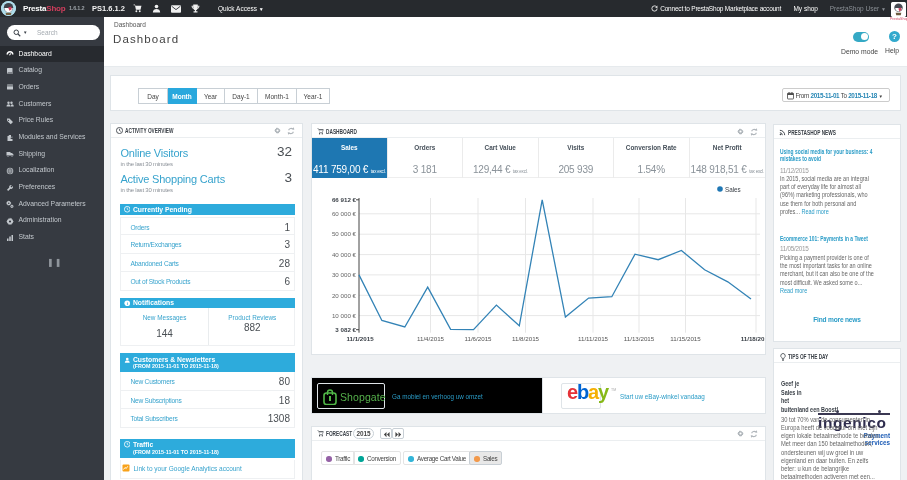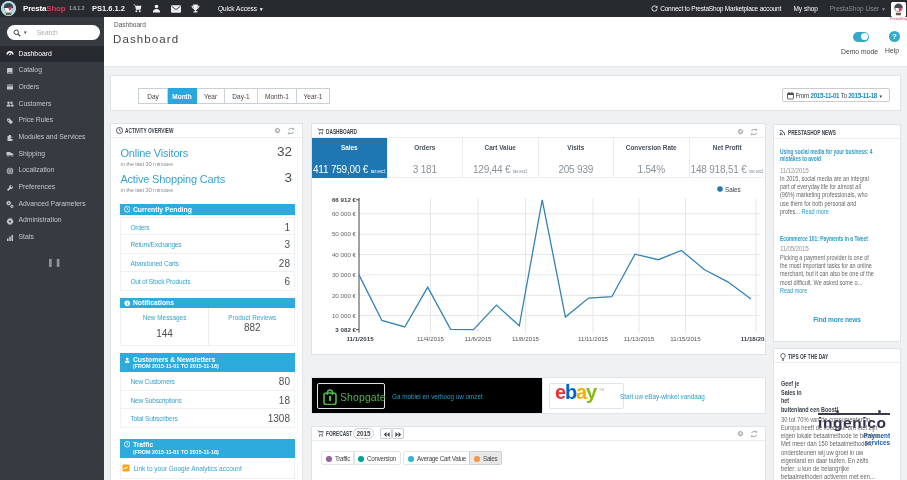--- a/index.html
+++ b/index.html
@@ -470,21 +470,21 @@
         <svg style="position:absolute; left:5px; top:5px; width:14px; height:16px;" viewBox="0 0 14 16">
             <rect x="1" y="4" width="12" height="11.5" rx="2.5" fill="none" stroke="#51b848" stroke-width="1.6"></rect>
             <path d="M4.5 6V3.5a2.5 2.5 0 0 1 5 0V6" fill="none" stroke="#51b848" stroke-width="1.4"></path>
             <rect x="6" y="7" width="2" height="5" fill="#51b848"></rect>
           </svg>
         <span style="position:absolute; left:22px; top:7px; font-size:10.5px; color:#55b04b; font-family:'Liberation Sans'; letter-spacing:0.1px;">Shopgate</span>
       </div>
       <span style="position:absolute; left:80px; top:15px; font-size:6.3px; color:#2a9cc7;">Ga mobiel en verhoog uw omzet</span>
     </div>
     <div class="abs" style="left:231px; top:0; width:224px; height:37px; background:#fff; border:1px solid #dfe4e8;">
-      <div class="abs" style="left:6px; top:4.5px; width:75px; height:26px; border:1px solid #dfe4e8; border-radius:2px;text-align:center;">
+      <div class="abs" style="left:18px; top:4.5px; width:40px; height:26px; border:1px solid #dfe4e8; border-radius:2px;text-align:center;">
         <span style="position:absolute; left:5px; top:-3px; font-size:20px; font-weight:bold; letter-spacing:-1.2px; font-family:'Liberation Sans';"><span style="color:#e53238;">e</span><span style="color:#0064d2;">b</span><span style="color:#f5af02;">a</span><span style="color:#86b817;">y</span></span>
         <span style="position:absolute; left:49px; top:4px; font-size:3.5px; color:#aaa;">TM</span>
       </div>
       <span style="position:absolute; left:77px; top:15px; font-size:6.3px; color:#2a9cc7;">Start uw eBay-winkel vandaag</span>
     </div>
   </div>
   <div class="panel" id="forecast">
     <div class="phead" style="border-bottom:1px solid #ebeef0;">
       <svg class="pico" style="left:5px; width:7px; height:7px;" viewBox="0 0 16 16">
           <path fill="#3b4148" d="M1 1h2.5l.6 2H15l-1.6 7H5.2L4 4.5 3 2H1zM5.5 9h7l1-4H4.6z"></path>

